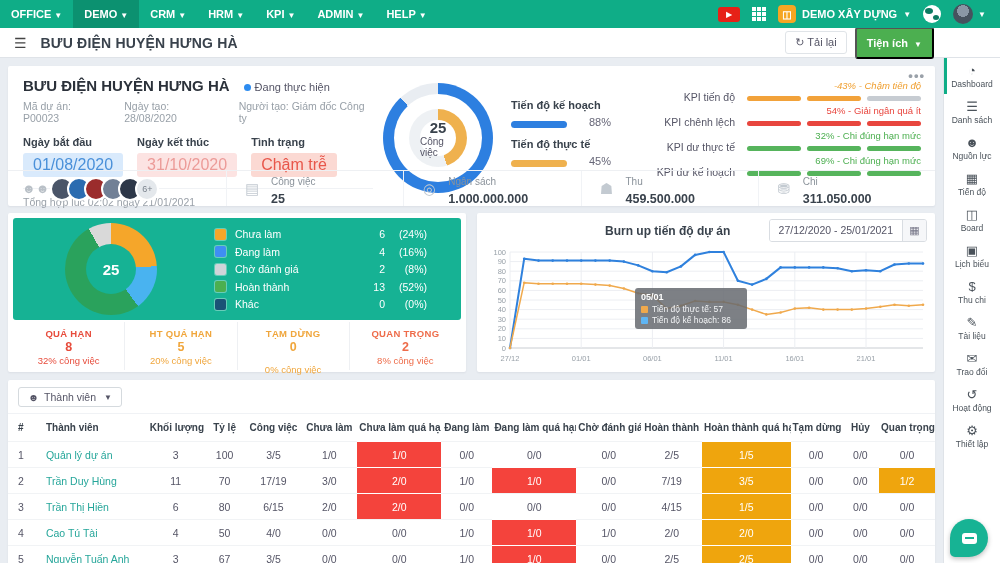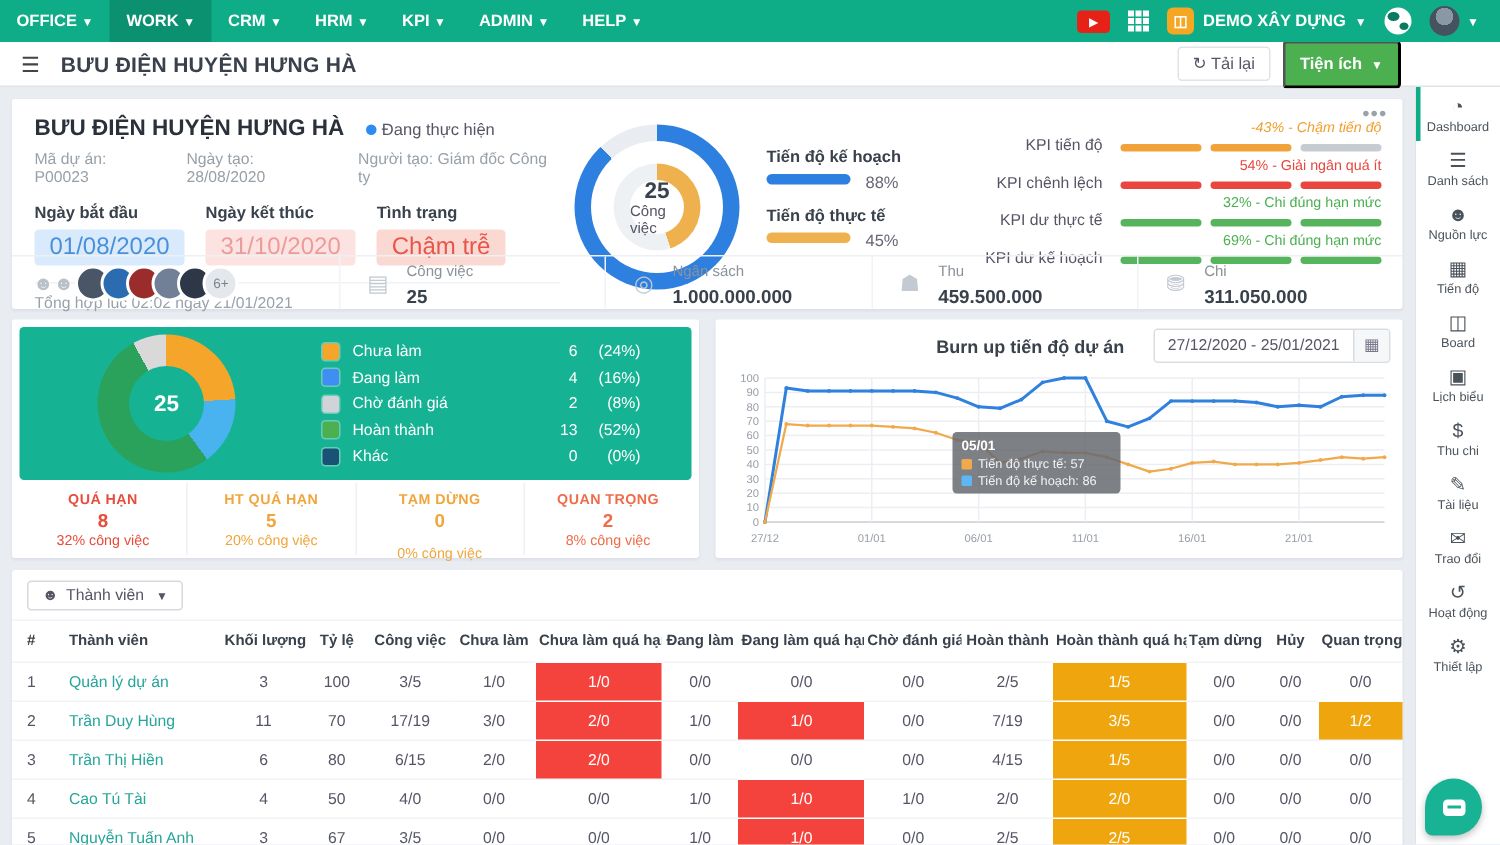--- a/index.html
+++ b/index.html
@@ -64,21 +64,21 @@
   
   .donut1 { width:110px; height:110px; border-radius:50%; position:relative; flex:0 0 auto; }
   .donut-hole1 { position:absolute; inset:11px; border-radius:50%; background:#fff; }
   .donut2 { position:absolute; inset:15px; border-radius:50%; }
   .donut-hole2 { position:absolute; inset:11px; border-radius:50%; background:#fff; display:flex; flex-direction:column; align-items:center; justify-content:center; }
   .donut-hole2 .n { font-size:15px; font-weight:bold; color:#39424c; }
   .donut-hole2 .u { font-size:10px; color:#556; }
   .prog-legend { margin-left:18px; }
   .pl-item { margin-bottom:10px; }
   .pl-label { font-size:11px; font-weight:bold; color:#39424c; }
-  .pl-bar-row { display:flex; align-items:flex-start; gap:10px; margin-top:5px; }
+  .pl-bar-row { display:flex; align-items:flex-end; gap:22px; margin-top:5px; }
   .pl-bar { width:56px; height:7px; border-radius:4px; }
   .pl-pct { font-size:11px; color:#667; }
 
   
   .kpi-menu { position:absolute; top:2px; right:10px; color:#9aa1a9; font-size:13px; font-weight:bold; letter-spacing:1px; cursor:pointer; }
   .kpi-row { display:flex; align-items:flex-end; height:25px; position:relative; }
   .kpi-label { width:96px; text-align:right; font-size:10.5px; color:#556; padding-right:12px; margin-bottom:2px; white-space:nowrap; }
   .kpi-bars { flex:1; display:flex; gap:6px; margin-bottom:4px; }
   .kpi-seg { flex:1; height:5px; border-radius:3px; }
   .kpi-note { position:absolute; right:0; top:0; font-size:9.5px; white-space:nowrap; }
@@ -109,21 +109,21 @@
   .gp-stats { display:flex; height:48px; margin-top:2px; }
   .gp-cell { flex:1; text-align:center; padding-top:6px; }
   .gp-cell + .gp-cell { border-left:1px solid #eef0f3; }
   .gp-label { font-size:9.5px; font-weight:bold; letter-spacing:.3px; }
   .gp-value { font-size:12.5px; font-weight:bold; margin-top:1px; }
   .gp-pct { font-size:9.5px; margin-top:1px; }
 
   
   .card-burnup { top:213px; left:477px; width:458px; height:159px; }
   .bu-head { display:flex; align-items:center; padding:6px 8px 0 8px; }
-  .bu-title { flex:1; text-align:center; font-size:12px; font-weight:bold; color:#39424c; padding-left:120px; }
+  .bu-title { flex:1; font-size:12px; font-weight:bold; color:#39424c; padding-left:120px; }
   .bu-range { display:flex; border:1px solid #d9dde2; border-radius:3px; height:23px; overflow:hidden; }
   .bu-range .txt { font-size:10.5px; color:#556; padding:0 9px; line-height:21px; background:#fff; }
   .bu-range .cal { width:24px; border-left:1px solid #d9dde2; background:#f6f7f9; color:#778; font-size:11px; text-align:center; line-height:21px; cursor:pointer; }
   .bu-chart { position:relative; margin:4px 4px 0 6px; }
   .bu-tooltip { position:absolute; left:152px; top:42px; width:112px; background:rgba(102,106,112,.85); border-radius:3px; padding:4px 6px; z-index:5; }
   .bu-tooltip .t { color:#fff; font-size:9px; font-weight:bold; margin-bottom:2px; }
   .bu-tt-row { display:flex; align-items:center; gap:4px; margin-top:1px; }
   .bu-tt-sq { width:7px; height:7px; border-radius:1px; flex:0 0 auto; }
   .bu-tt-txt { color:#f2f3f5; font-size:8.5px; white-space:nowrap; }
 
@@ -144,21 +144,21 @@
   .chat-fab { position:absolute; right:12px; bottom:6px; width:38px; height:38px; background:#17b394; border-radius:19px 19px 19px 5px; box-shadow:0 2px 5px rgba(0,0,0,.25); display:flex; align-items:center; justify-content:center; cursor:pointer; z-index:40; }
   .chat-glyph { width:15px; height:11px; background:#fff; border-radius:3px; position:relative; }
   .chat-glyph::after { content:""; position:absolute; left:3px; top:4px; width:9px; height:2px; background:#17b394; }
 </style>
 </head>
 <body>
 
 <div class="topnav">
   <div class="nav-left">
     <div class="nav-item"><span>OFFICE</span><span class="caret">▼</span></div>
-    <div class="nav-item active"><span>WORK</span><span class="caret">▼</span></div>
+    <div class="nav-item active"><span>DEMO</span><span class="caret">▼</span></div>
     <div class="nav-item"><span>CRM</span><span class="caret">▼</span></div>
     <div class="nav-item"><span>HRM</span><span class="caret">▼</span></div>
     <div class="nav-item"><span>KPI</span><span class="caret">▼</span></div>
     <div class="nav-item"><span>ADMIN</span><span class="caret">▼</span></div>
     <div class="nav-item"><span>HELP</span><span class="caret">▼</span></div>
   </div>
   <div class="nav-right">
     <div class="yt-icon">
         <span>▶</span>
       </div>

